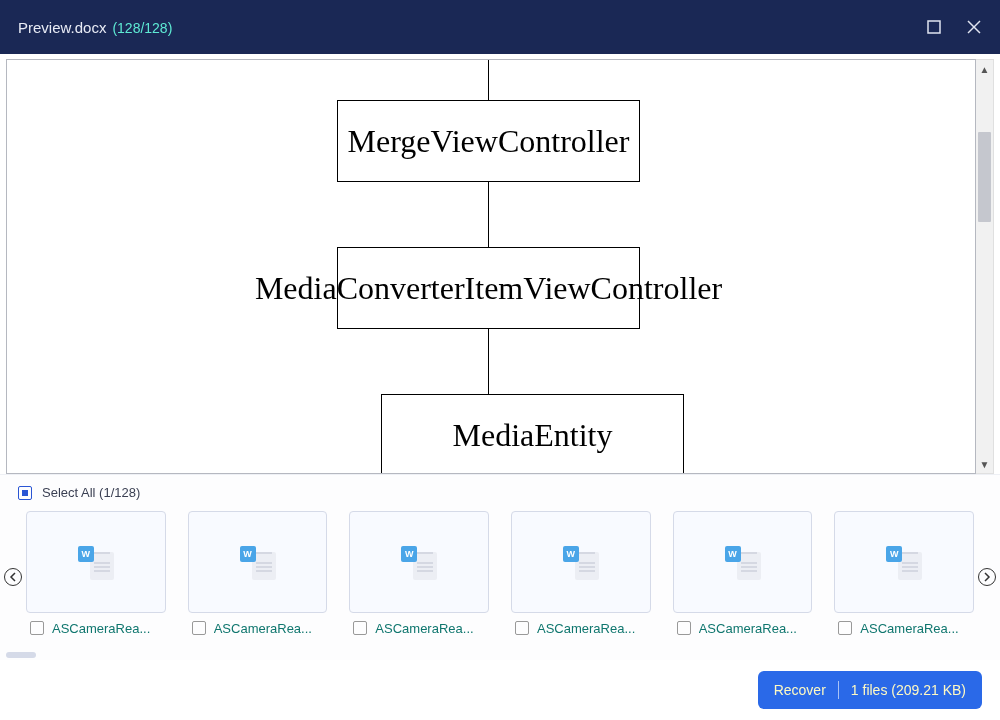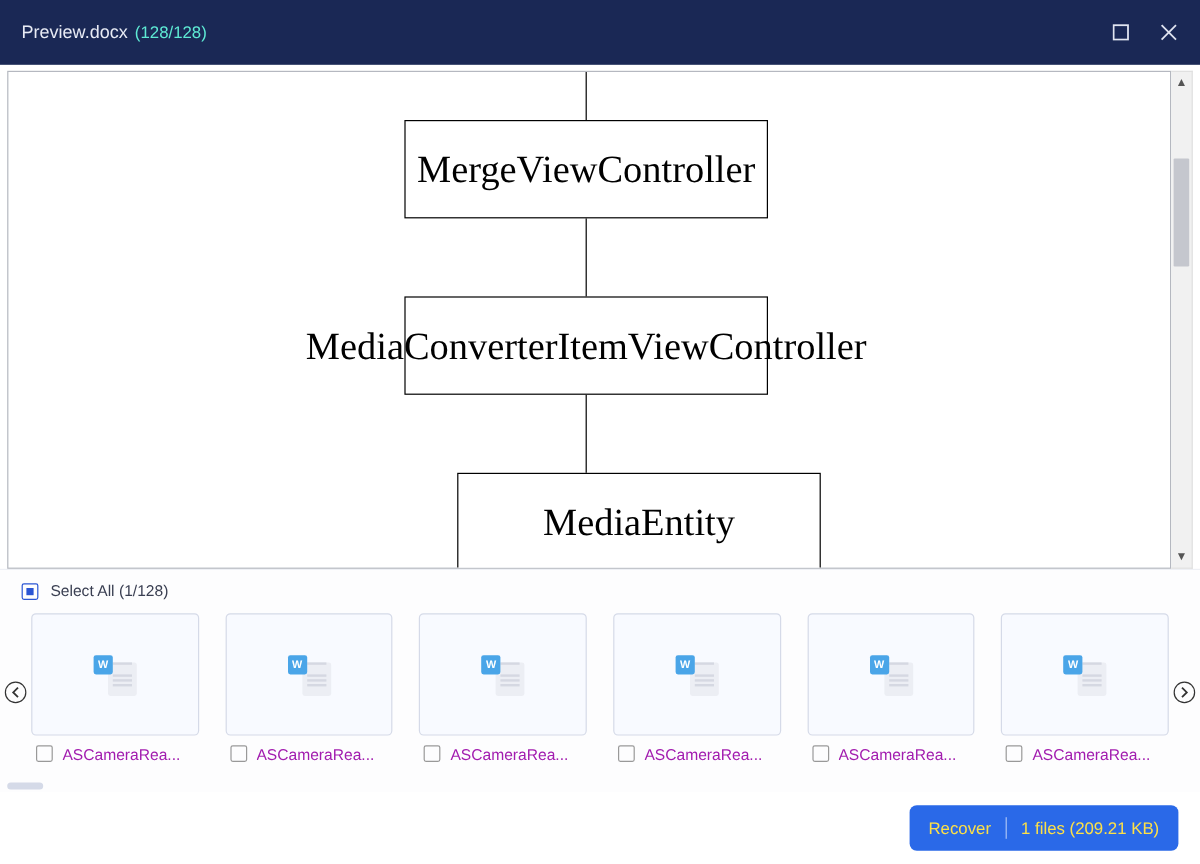--- a/index.html
+++ b/index.html
@@ -197,21 +197,21 @@
       color: #fff;
       font-size: 9px;
       font-weight: bold;
     }
     .thumb-footer {
       display: flex;
       align-items: center;
       gap: 8px;
       padding: 8px 4px;
       font-size: 13px;
-      color: #a21caf;
+      color: #0f766e;
     }
     .thumb-label {
       white-space: nowrap;
       overflow: hidden;
       text-overflow: ellipsis;
     }
 
     .hscroll-indicator {
       height: 6px;
       margin: 0 6px 2px 6px;
@@ -229,21 +229,21 @@
     .footer-bar {
       height: 60px;
       display: flex;
       align-items: center;
       justify-content: flex-end;
       padding: 0 18px;
       background: #fff;
     }
     .recover-btn {
       background: #2a69e8;
-      color: #fde047;
+      color: #fef9c3;
       border-radius: 6px;
       padding: 10px 16px;
       font-size: 14px;
       display: flex;
       align-items: center;
       gap: 12px;
       cursor: pointer;
     }
     .recover-divider {
       width: 1px;

